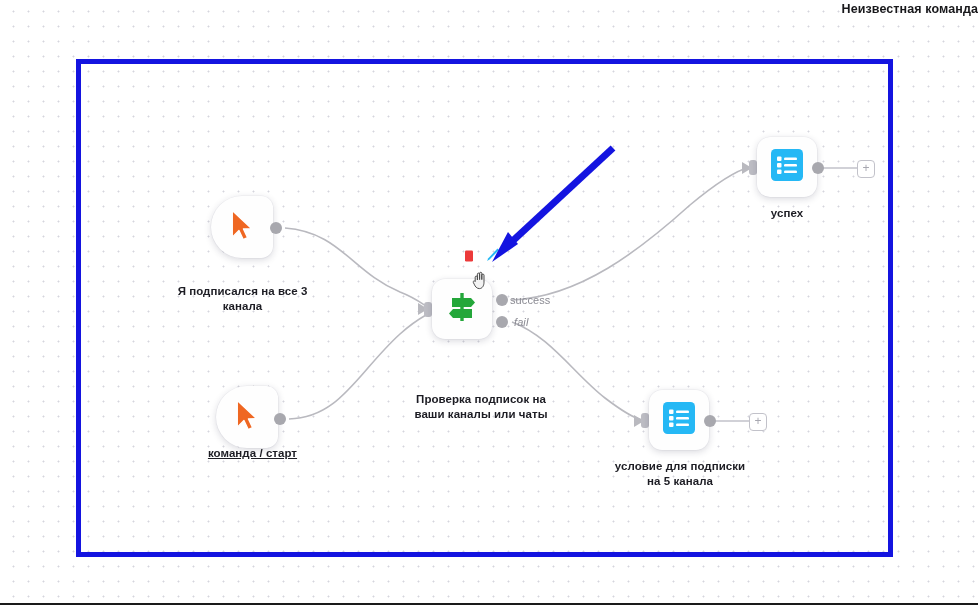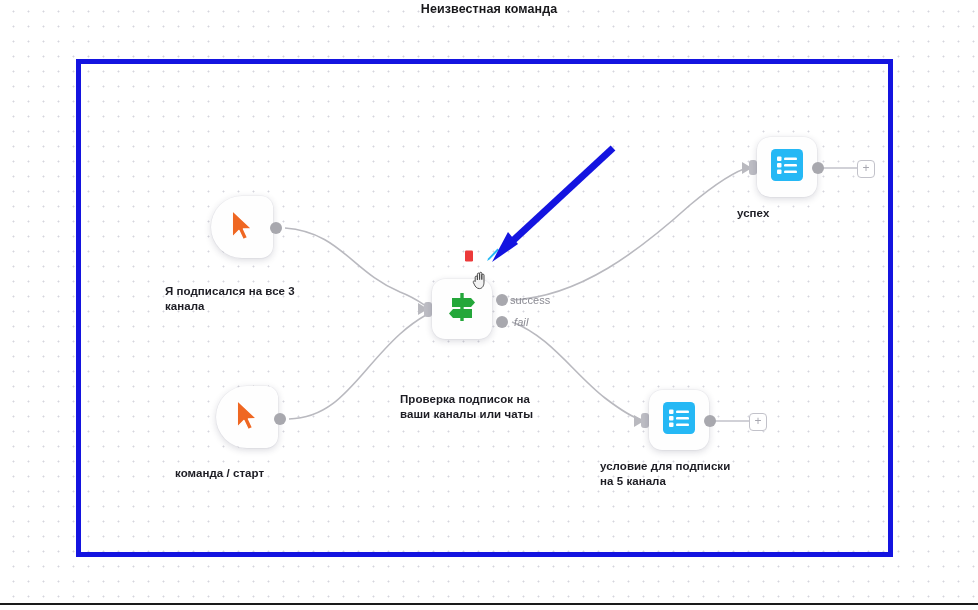--- a/index.html
+++ b/index.html
@@ -49,21 +49,21 @@
     background-size: 15px 15px;
     background-position: 6px 4px;
   }
 
   
   #page-title {
     position: absolute;
     left: 0;
     top: 0px;
     width: 978px;
-    text-align: center;
+    text-align: right;
     font-size: 12.5px;
     font-weight: bold;
     color: #18181b;
     letter-spacing: .1px;
     line-height: 18px;
   }
 
   
   #highlight-box {
     position: absolute;
@@ -103,21 +103,21 @@
     width: 60px;
     height: 60px;
     border-radius: 13px;
     display: flex;
     align-items: center;
     justify-content: center;
   }
 
   .node-label {
     position: absolute;
-    text-align: left;
+    text-align: center;
     font-size: 11.5px;
     font-weight: bold;
     color: #1d1d24;
     line-height: 15px;
     letter-spacing: .05px;
     white-space: pre-line;
   }
 
   
   .port {
@@ -201,21 +201,21 @@
 канала</div>
 <div class="port" style="left:270px; top:222px;"></div>
 
 <div class="node trigger" style="left:216px; top:386px;">
   <span>
     <svg width="30" height="34" viewBox="0 0 24 28">
       <path d="M4 2 L4 24 L9.5 18.5 L13 26 L16.5 24.3 L13.2 17.2 L20 17 Z" fill="#ef6722" stroke="#ffffff" stroke-width="1.1" stroke-linejoin="round"></path>
     </svg>
   </span>
 </div>
-<div class="node-label" style="left:175px; top:466px; width:155px;">команда / старт</div>
+<div class="node-label" style="left:175px; top:446px; width:155px;text-decoration:underline;">команда / старт</div>
 <div class="port" style="left:274px; top:413px;"></div>
 
 <div class="port-in" style="left:424px; top:302px;"></div>
 <div class="node square" style="left:432px; top:279px;">
   <span>
     <svg width="36" height="36" viewBox="0 0 36 36">
       <rect x="16.3" y="4" width="3.4" height="28" fill="#24a73a"></rect>
       <path d="M8 9 L27 9 L31 13.5 L27 18 L8 18 Z" fill="#24a73a"></path>
       <path d="M28 20 L9 20 L5 24.5 L9 29 L28 29 Z" fill="#24a73a"></path>
     </svg>

